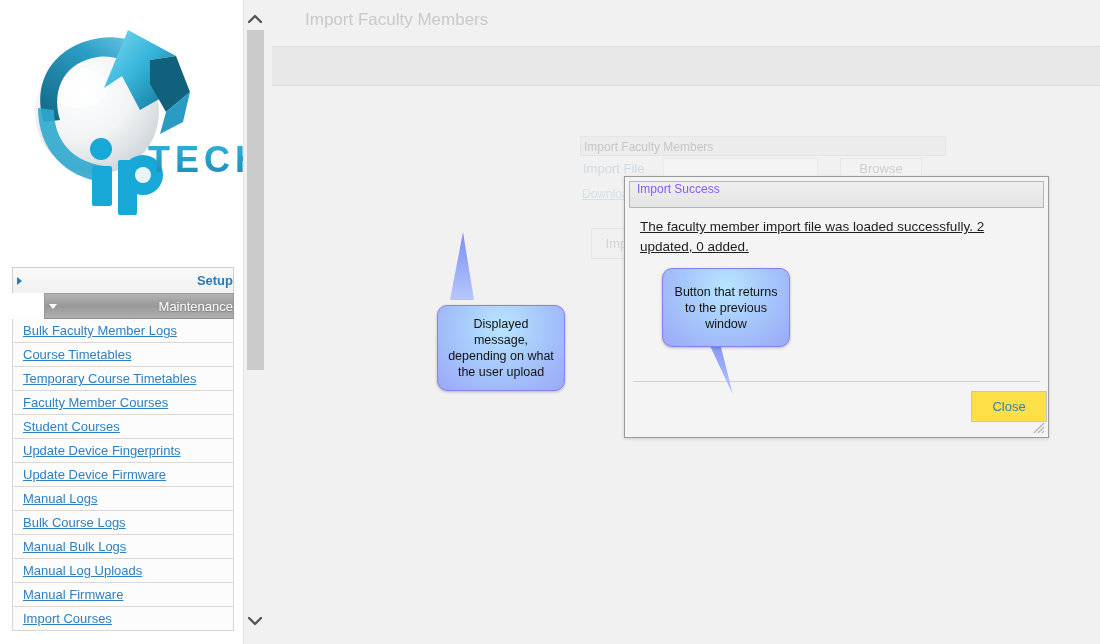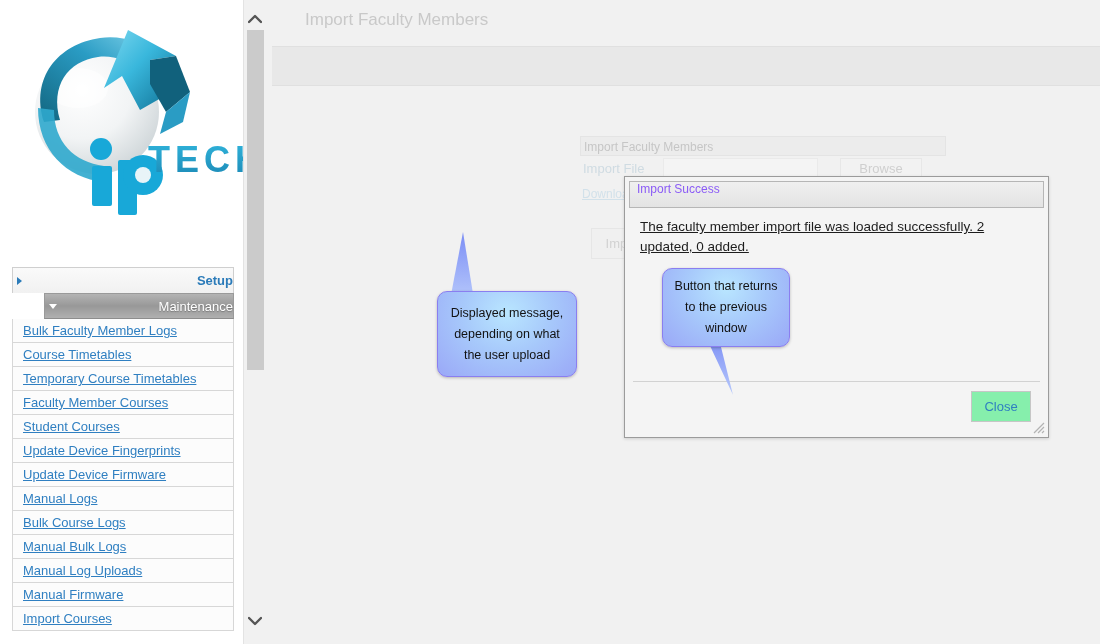--- a/index.html
+++ b/index.html
@@ -270,23 +270,23 @@
     left: 8px;
     right: 8px;
     top: 204px;
     height: 1px;
     background: #d2d2d2;
   }
   #close-button {
     position: absolute;
     left: 346px;
     top: 214px;
-    width: 60px;
+    width: 76px;
     height: 31px;
-    background: #86efac;
+    background: #fde047;
     border: 1px solid #c6c6c6;
     box-sizing: border-box;
     color: #2f7fc1;
     font-size: 13px;
     text-align: center;
     line-height: 29px;
     cursor: pointer;
   }
   #resize-grip {
     position: absolute;
@@ -299,32 +299,32 @@
 
   
   .callout {
     position: absolute;
     border-radius: 10px;
     border: 1.5px solid #8a7ef0;
     background: radial-gradient(ellipse at 50% 25%, #b9e6ff 0%, #a7c9fb 45%, #9aa8f7 100%);
     box-shadow: 0 1px 3px rgba(0,0,0,.25);
     color: #121212;
     font-size: 12.5px;
-    line-height: 21px;
+    line-height: 16px;
     text-align: center;
     display: flex;
     align-items: center;
     justify-content: center;
     padding: 4px 8px;
     box-sizing: border-box;
   }
   #callout-message {
     left: 437px;
-    top: 291px;
-    width: 140px;
+    top: 305px;
+    width: 128px;
     height: 86px;
   }
   #callout-close {
     left: 662px;
     top: 268px;
     width: 128px;
     height: 79px;
   }
 </style>
 </head>

